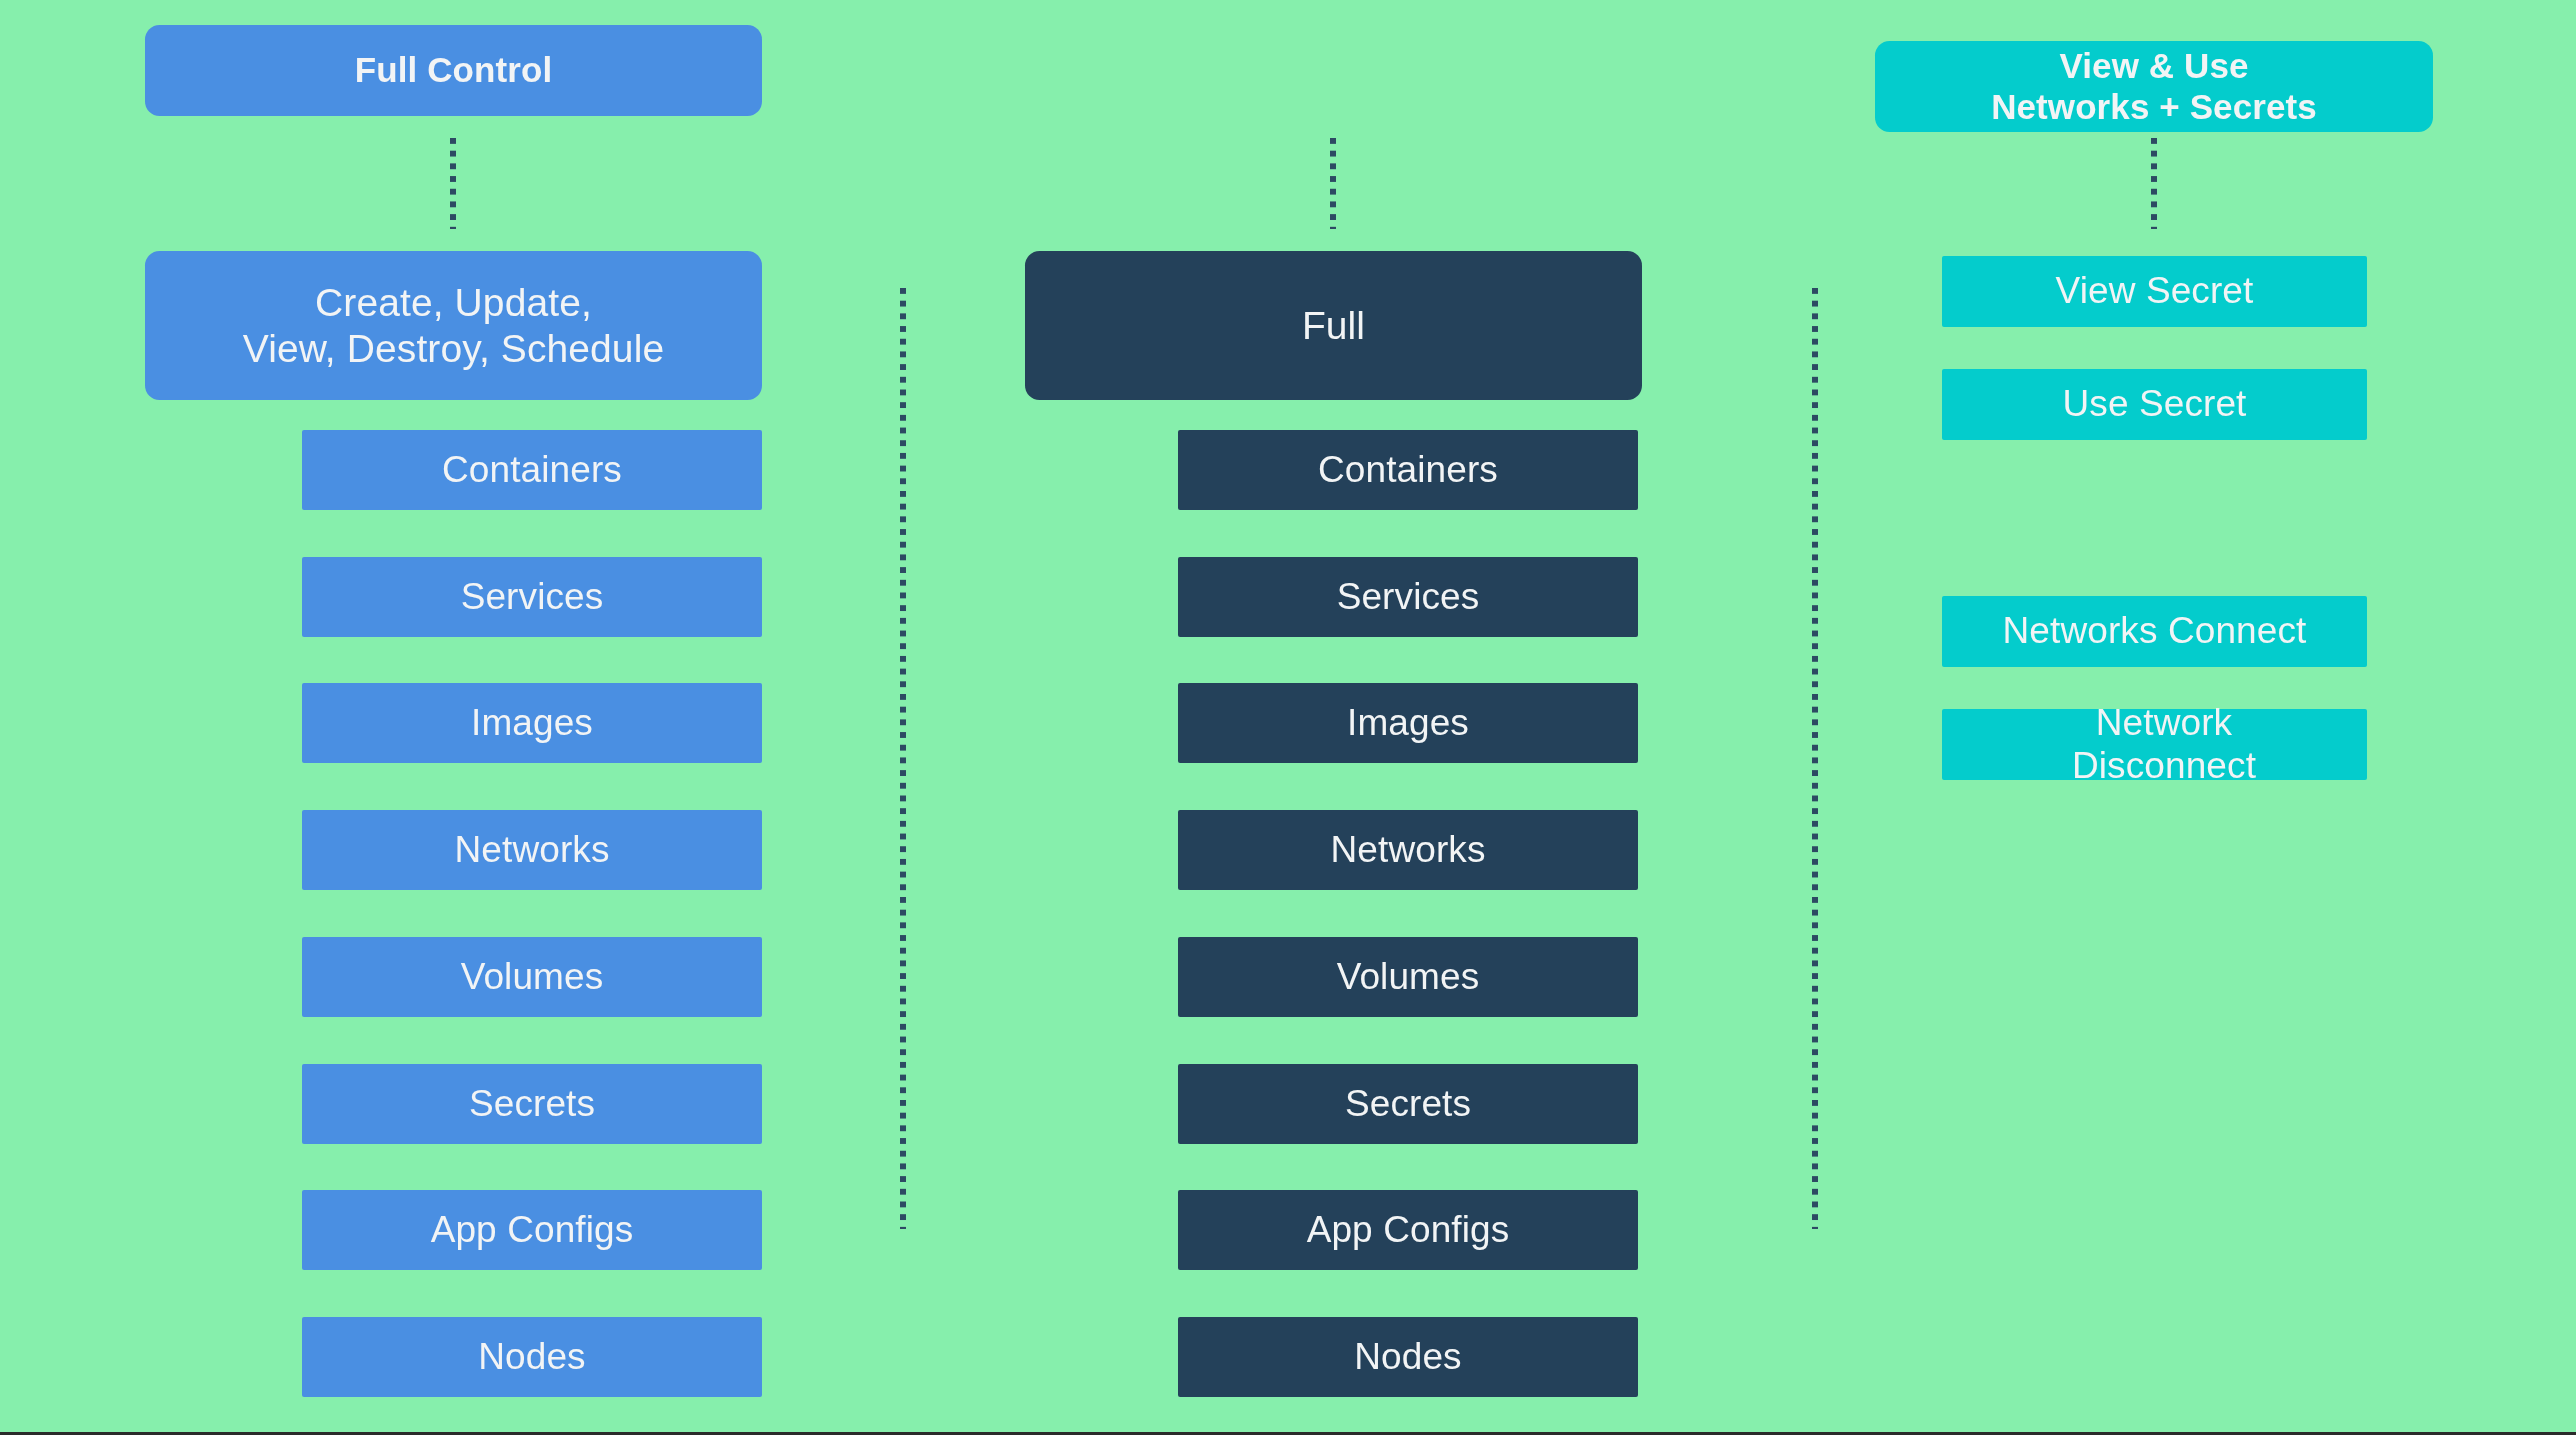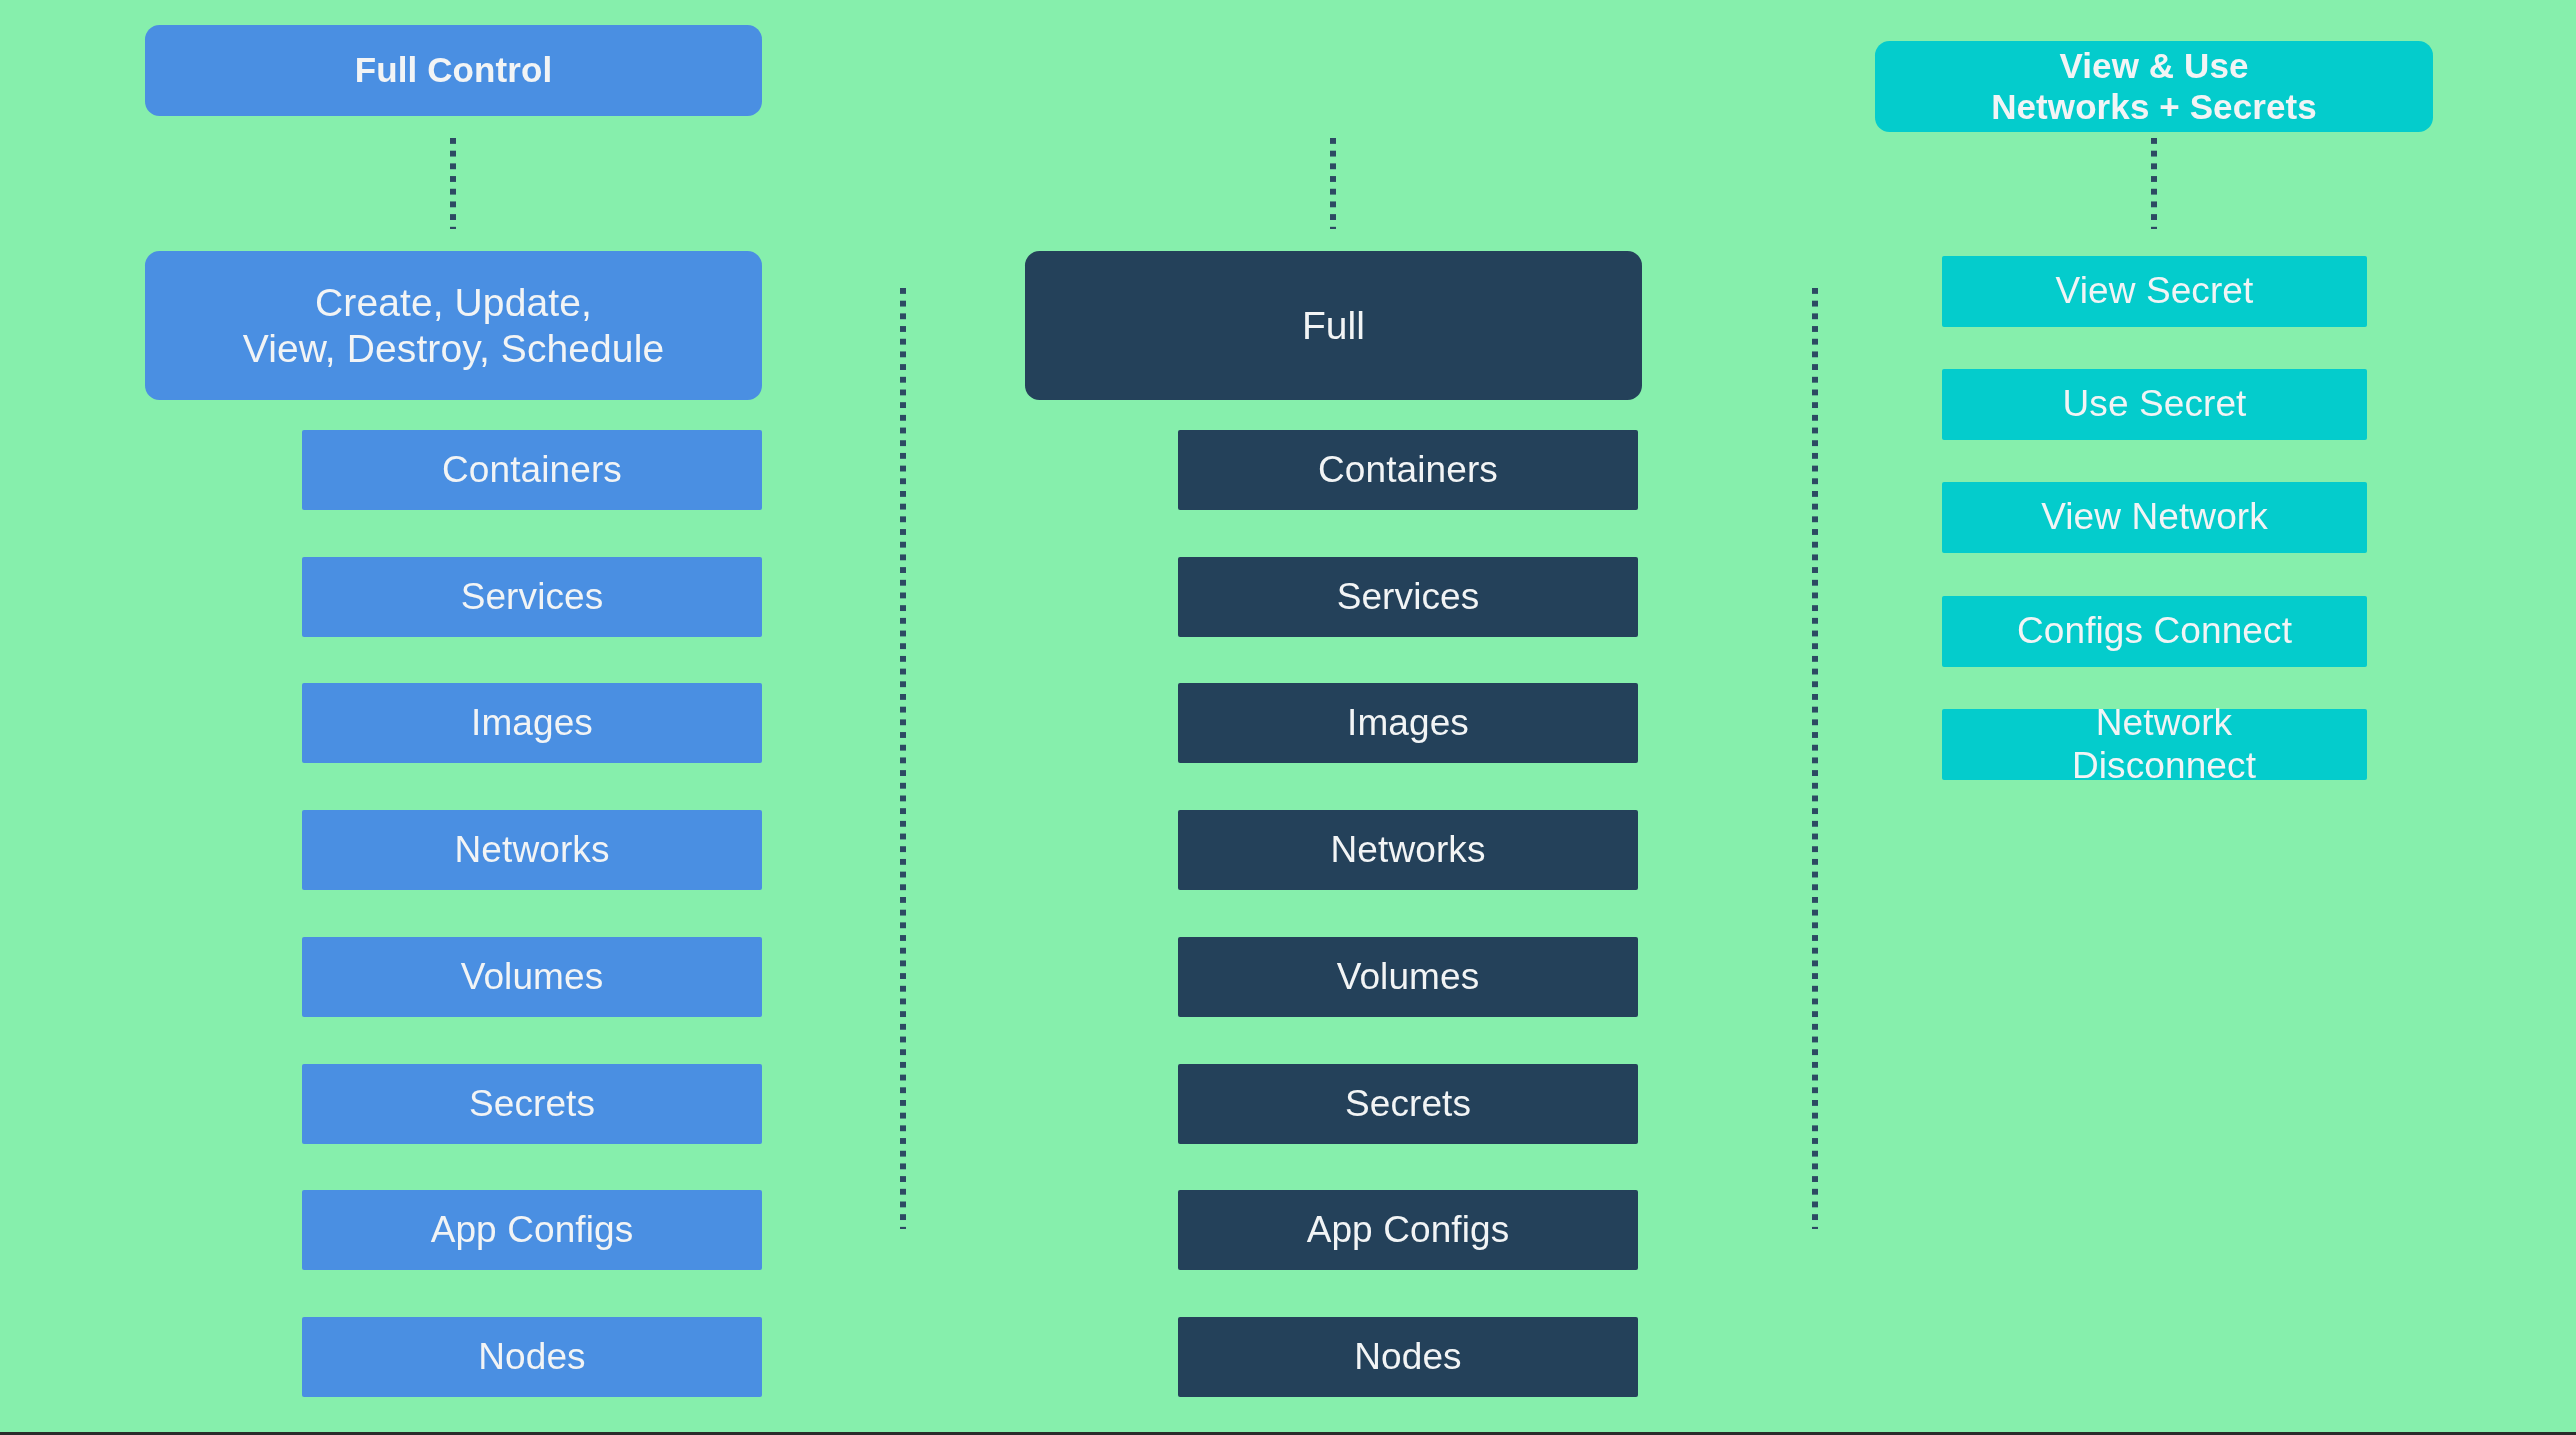--- a/index.html
+++ b/index.html
@@ -121,21 +121,20 @@
 
   <div class="vdots sep" style="left:1812px; top:288px; height:941px;"></div>
 
   <div class="box header-box c-teal" style="left:1875px; top:41px; width:558px; height:91px;">View &amp; Use
 Networks + Secrets</div>
 
   <div class="vdots" style="left:2151px; top:138px; height:91px;"></div>
 
   <div class="box item-box c-teal" style="left:1942px; top:256px; width:425px; height:71px;">View Secret</div>
   <div class="box item-box c-teal" style="left:1942px; top:369px; width:425px; height:71px;">Use Secret</div>
-  <div class="box item-box c-teal" style="left:1942px; top:482px; width:425px; height:71px;">View Network</div>
-  <div class="box item-box c-teal" style="left:1942px; top:596px; width:425px; height:71px;">Configs Connect</div>
+  <div class="box item-box c-teal" style="left:1942px; top:596px; width:425px; height:71px;">Networks Connect</div>
   <div class="box item-box c-teal" style="left:1942px; top:709px; width:425px; height:71px;padding-left:19px;">Network
 Disconnect</div>
 
   <div class="bottom-rule"></div>
 
 </div>
 
 
 </body></html>

